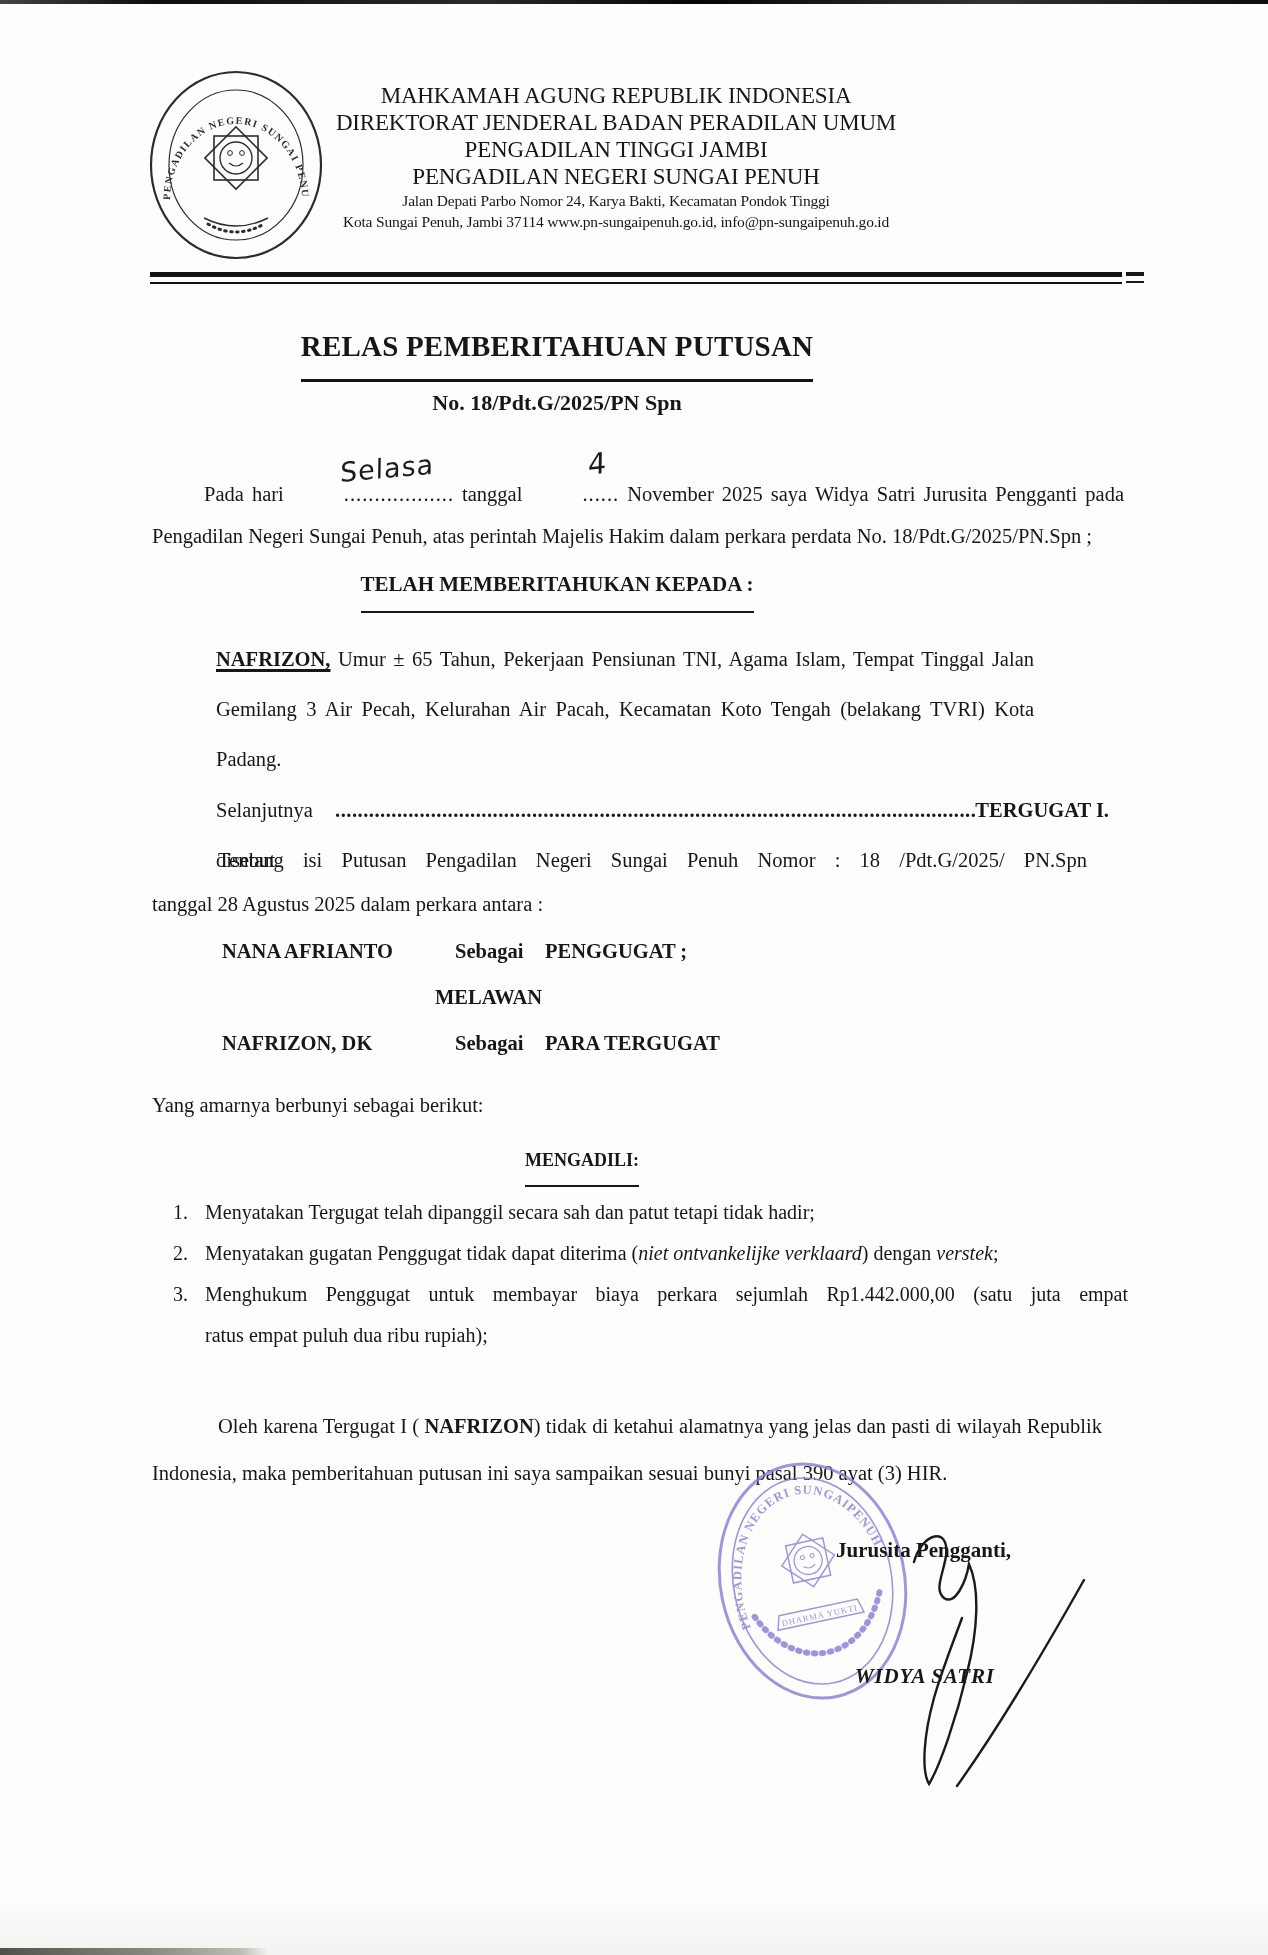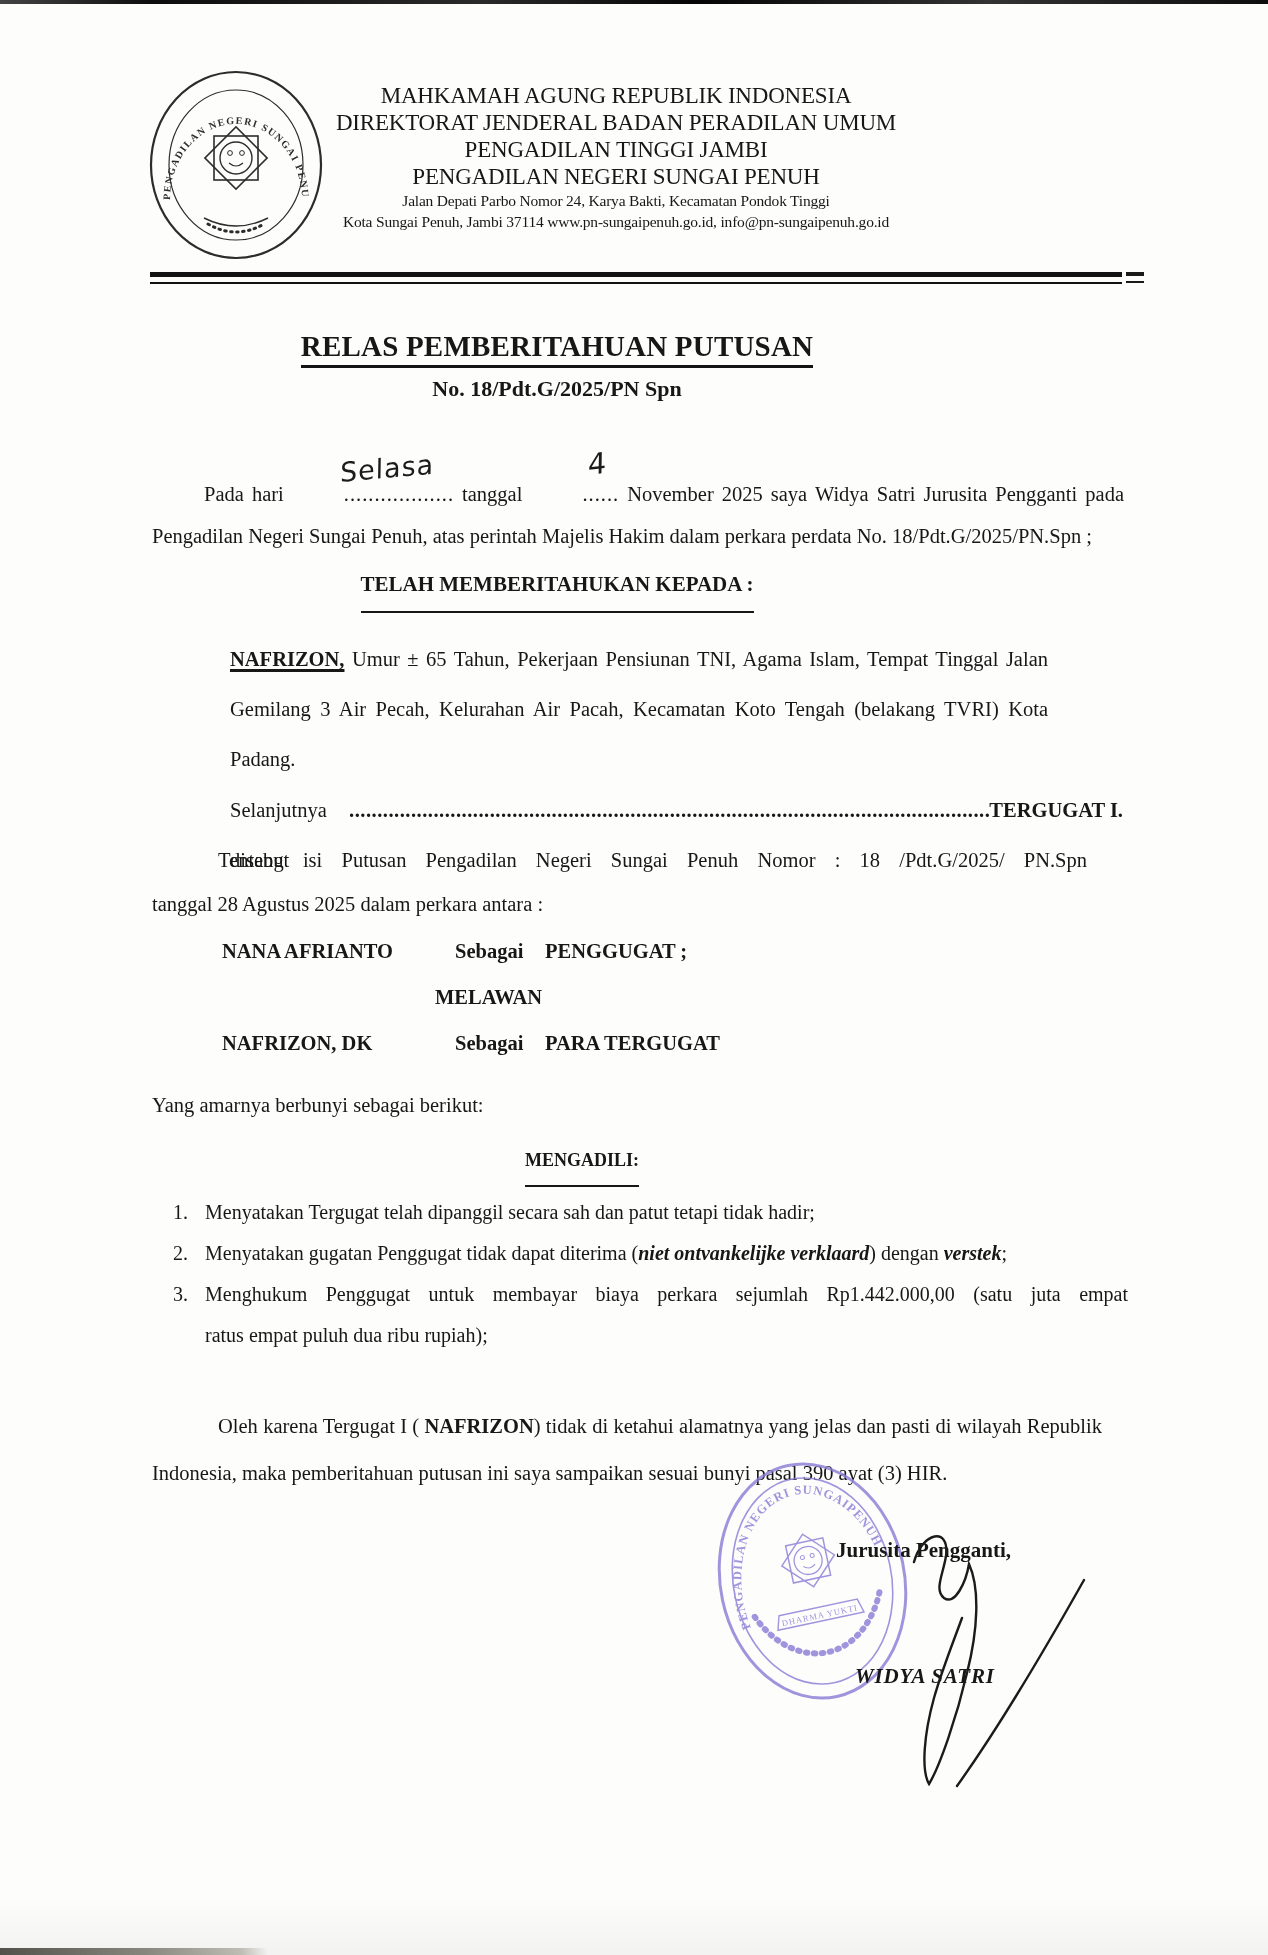--- a/index.html
+++ b/index.html
@@ -18,37 +18,37 @@
   .hdr .h{font-weight:normal;font-size:23px;line-height:27px;}
   .hdr .a{font-size:15.5px;line-height:20px;margin-top:1px;}
   .rule{position:absolute;left:150px;top:272px;width:972px;height:5px;
         border-top:5px solid #121212;border-bottom:2.5px solid #121212;}
   .rule-stub{position:absolute;left:1126px;top:272px;width:18px;height:5px;
         border-top:4px solid #1a1a1a;border-bottom:2px solid #1a1a1a;}
 
   
   .title-block{position:absolute;left:152px;top:330px;width:810px;text-align:center;}
   .title-main{display:inline-block;font-weight:bold;font-size:29px;
-        padding-bottom:2px;border-bottom:3.5px solid #141414;letter-spacing:.2px;}
+        padding-bottom:16px;border-bottom:3.5px solid #141414;letter-spacing:.2px;}
   .title-no{font-weight:bold;font-size:22px;margin-top:8px;}
 
   
   .para{position:absolute;font-size:20.5px;text-align:justify;}
   .opening{left:152px;top:452px;width:972px;line-height:2.08;text-indent:52px;}
   .blank{position:relative;display:inline-block;letter-spacing:1px;}
   .hand{position:absolute;font-family:"DejaVu Sans",sans-serif;color:#1b1b1b;white-space:nowrap;}
   .hand-day{left:-4px;bottom:16px;font-size:27px;transform:rotate(-5deg) skewX(-6deg);letter-spacing:1px;}
   .hand-date{left:6px;bottom:18px;font-size:29px;transform:rotate(-7deg) skewX(-8deg);}
 
   .sec-head{position:absolute;text-align:center;font-weight:bold;font-size:21px;}
   .sec-head span{display:inline-block;padding-bottom:14px;border-bottom:2.5px solid #171717;}
   .head-notify{left:152px;top:572px;width:810px;}
   .head-verdict{left:152px;top:1150px;width:860px;font-size:18px;}
 
-  .recipient{left:230px;top:634px;width:893px;line-height:2.45;}
+  .recipient{left:216px;top:634px;width:893px;line-height:2.45;}
   .recipient .body-text{display:block;width:818px;text-align:justify;}
   .leader-line{display:flex;align-items:baseline;width:893px;}
   .leader{flex:1 1 auto;overflow:hidden;white-space:nowrap;font-weight:bold;letter-spacing:.5px;}
   .leader-end{flex:0 0 auto;font-weight:bold;}
 
   .tentang{left:152px;top:838px;width:935px;line-height:2.15;}
   .tentang .l1{text-align:justify;text-align-last:justify;text-indent:66px;}
   .tentang .l2{text-align:left;}
 
   .parties{position:absolute;left:222px;top:928px;width:780px;font-weight:bold;font-size:20.5px;line-height:2.25;}
@@ -61,21 +61,21 @@
   .vlist{position:absolute;left:173px;top:1192px;width:955px;font-size:20px;line-height:2.05;}
   .vrow{display:flex;align-items:flex-start;}
   .vnum{flex:0 0 32px;}
   .vtext{flex:1 1 auto;}
   .nowrap{white-space:nowrap;}
   .jline{text-align:justify;text-align-last:justify;}
 
   .closing{left:152px;top:1382px;width:950px;line-height:2.32;text-indent:66px;}
 
   .b{font-weight:bold;}
-  .i{font-style:italic;font-weight:bold;}
+  .i{font-style:italic;}
   .u{text-decoration:underline;text-decoration-thickness:2.5px;text-underline-offset:3px;}
 
   
   .stamp{position:absolute;left:710px;top:1456px;width:205px;height:250px;opacity:.8;z-index:1;}
   .sig-role{position:absolute;left:836px;top:1538px;font-weight:bold;font-size:21px;z-index:2;}
   .sig-name{position:absolute;left:855px;top:1664px;font-weight:bold;font-size:21px;letter-spacing:.8px;z-index:2;font-style:italic;}
   .sig{position:absolute;left:872px;top:1518px;width:230px;height:300px;z-index:3;}
 </style>
 </head>
 <body>

